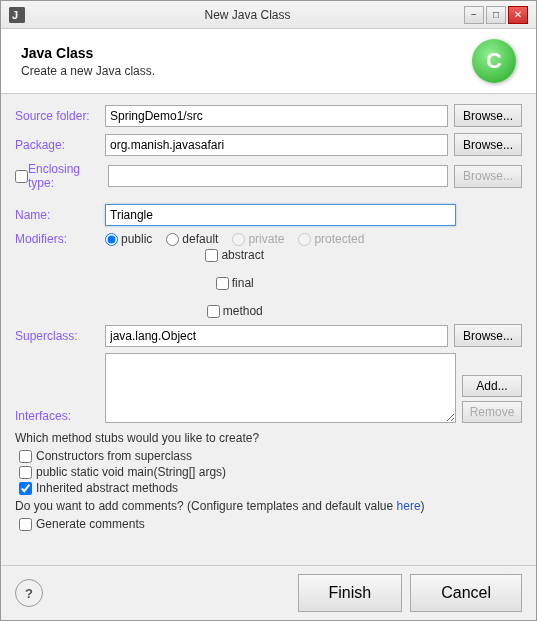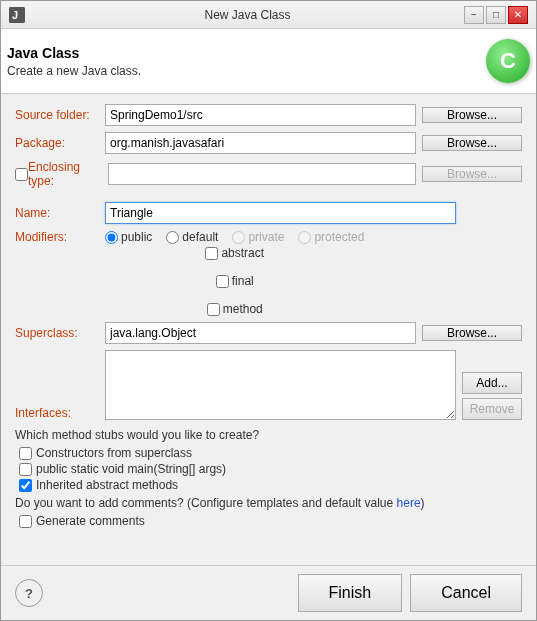--- a/index.html
+++ b/index.html
@@ -59,21 +59,21 @@
       color: #333;
     }
     .title-btn.close {
       background: linear-gradient(to bottom, #f06060, #d03030);
       color: white;
       border-color: #a00;
     }
     .header-section {
       background: white;
       border-bottom: 1px solid #ccc;
-      padding: 10px 6px;
+      padding: 10px 20px;
       display: flex;
       align-items: center;
       justify-content: space-between;
       flex-shrink: 0;
     }
     .header-text h2 {
       font-size: 14px;
       font-weight: bold;
       color: #000;
       margin-bottom: 3px;
@@ -101,40 +101,40 @@
       overflow: hidden;
     }
     .form-row {
       display: flex;
       align-items: center;
       margin-bottom: 6px;
     }
     .form-label {
       width: 90px;
       font-size: 12px;
-      color: #c2410c;
+      color: #8b5cf6;
       flex-shrink: 0;
     }
     .form-input {
       flex: 1;
       height: 22px;
       border: 1px solid #aaa;
       background: white;
       padding: 0 4px;
       font-size: 12px;
       outline: none;
     }
     .form-input.highlighted {
       border: 1px solid #4a90d9;
       box-shadow: 0 0 2px rgba(74,144,217,0.5);
     }
     .browse-btn {
       margin-left: 6px;
-      height: 16px;
-      padding: 0 24px;
+      height: 23px;
+      padding: 0 8px;
       font-size: 12px;
       background: linear-gradient(to bottom, #f5f5f5, #e0e0e0);
       border: 1px solid #aaa;
       cursor: pointer;
       white-space: nowrap;
     }
     .browse-btn:disabled {
       color: #aaa;
       cursor: default;
     }

